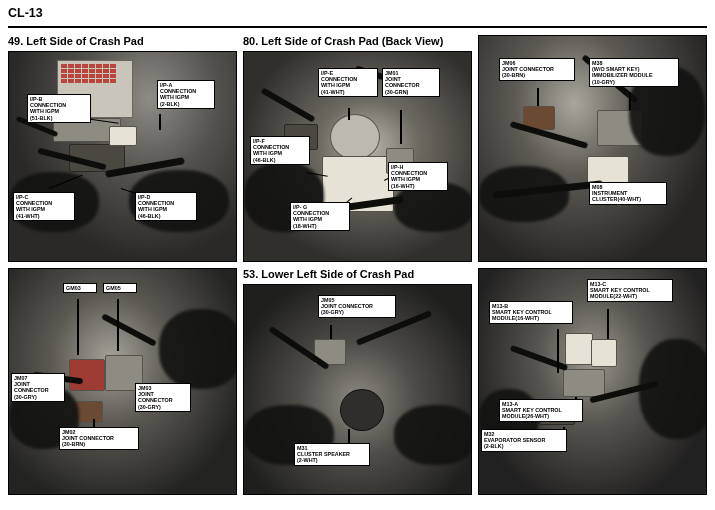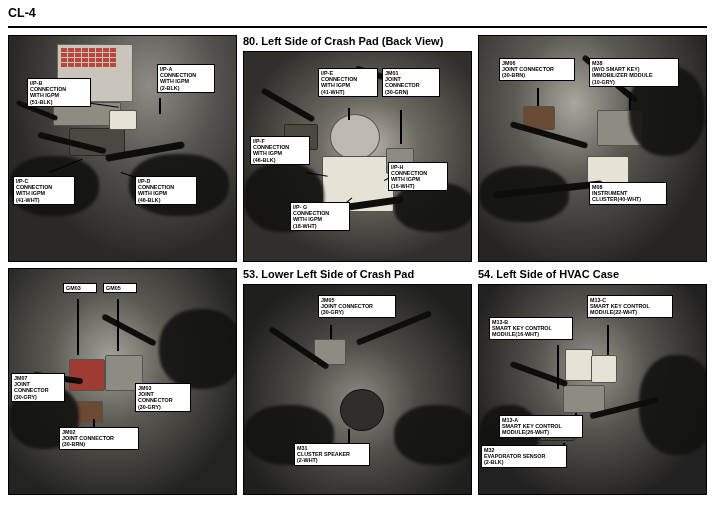--- a/index.html
+++ b/index.html
@@ -125,26 +125,27 @@
     transform-origin:0 0;
     height:1px;
   }
 </style>
 </head>
 <body>
 
 <div class="page">
 
   <div class="header">
-    <div class="code">CL-4</div>
+    <div class="code">CL-13</div>
   </div>
 
   <div class="grid">
 
     <div class="cell">
+      <div class="cell-title">49. Left Side of Crash Pad</div>
       <div class="photo p49">
         <div class="ph-bg"></div>
 
         <div class="fusebox" style="left:48px;top:8px;width:74px;height:56px;"></div>
         <div class="fuse-rows" style="left:52px;top:12px;grid-template-columns:repeat(8,6px);grid-auto-rows:4px;">
           <div class="fuse"></div>
             <div class="fuse"></div>
             <div class="fuse"></div>
             <div class="fuse"></div>
           <div class="fuse"></div>
@@ -331,21 +332,20 @@
         <div class="lbl" style="left:74px;top:10px;width:72px;">JM05
 JOINT CONNECTOR
 (30-GRY)</div>
         <div class="lbl" style="left:50px;top:158px;width:70px;">M31
 CLUSTER SPEAKER
 (2-WHT)</div>
       </div>
     </div>
 
     <div class="cell">
-      <div class="cell-title">54. Left Side of HVAC Case</div>
       <div class="photo p54">
         <div class="ph-bg"></div>
         <div class="conn wht" style="left:86px;top:64px;width:26px;height:30px;"></div>
         <div class="conn wht" style="left:112px;top:70px;width:24px;height:26px;"></div>
         <div class="conn gry" style="left:84px;top:100px;width:40px;height:26px;"></div>
         <div class="conn dark" style="left:60px;top:132px;width:34px;height:22px;"></div>
         <div class="dkblob" style="left:160px;top:70px;width:76px;height:100px;"></div>
         <div class="dkblob" style="left:0px;top:120px;width:60px;height:60px;"></div>
         <div class="wire" style="left:30px;top:86px;width:60px;height:6px;transform:rotate(20deg);"></div>
         <div class="wire" style="left:110px;top:120px;width:70px;height:6px;transform:rotate(-14deg);"></div>

